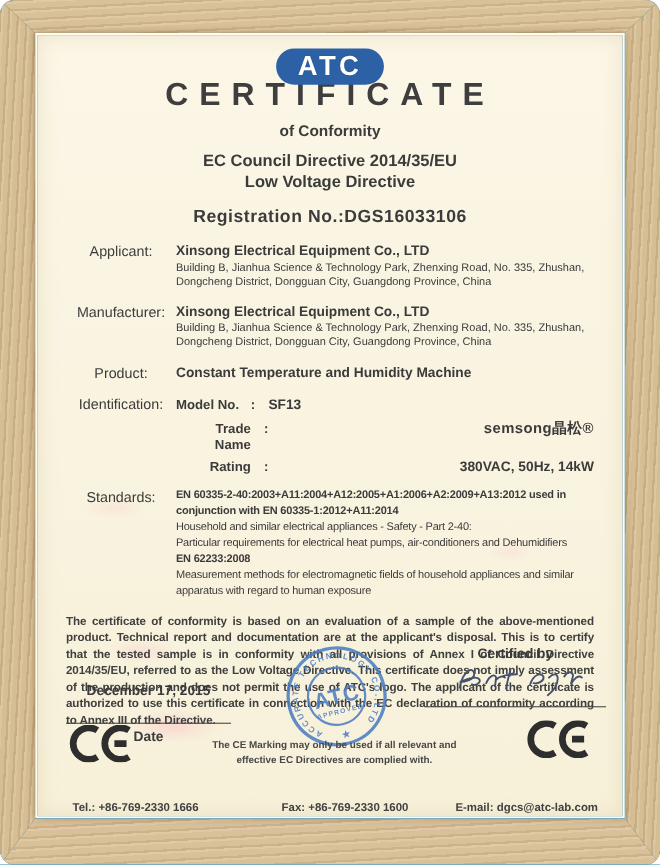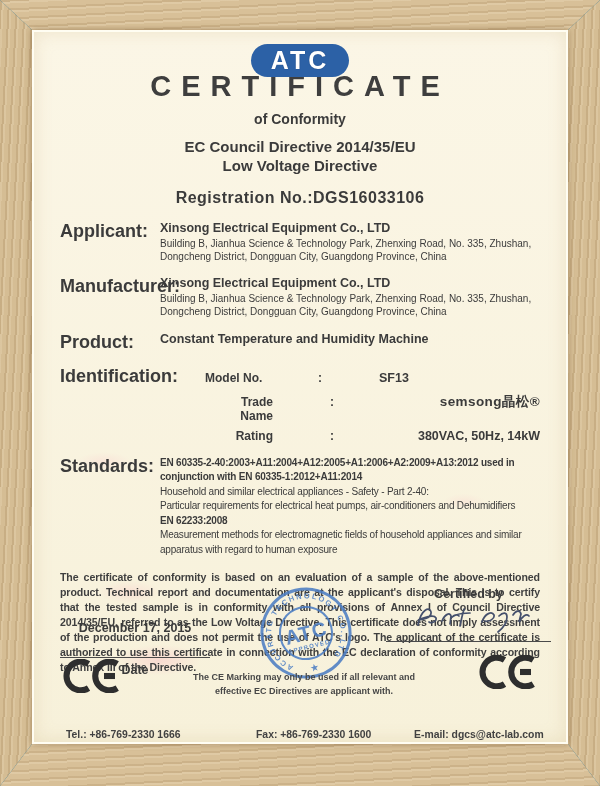--- a/index.html
+++ b/index.html
@@ -1,19 +1,19 @@
 <!DOCTYPE html>
 <html><head>
 <meta charset="utf-8">
 <style>
   * { margin:0; padding:0; box-sizing:border-box; }
   html,body { width:600px; }
   body { font-family:"Liberation Sans","DejaVu Sans",sans-serif; }
 
-  .scene { position:relative; width:600px; height:786px; overflow:hidden; background:#0369a1; }
+  .scene { position:relative; width:600px; height:786px; overflow:hidden; background:#0369a1;border-radius:13px; }
 
   
   .wood { position:absolute; }
   .wood-h { background:#d8c098 repeating-linear-gradient(177deg, rgba(140,105,60,.16) 0 2px, rgba(255,244,220,.18) 2px 4px, transparent 4px 9px); }
   .wood-v { background:#d5bd94 repeating-linear-gradient(93deg, rgba(140,105,60,.18) 0 2px, rgba(255,244,220,.16) 2px 4px, transparent 4px 8px); }
   .wood-top    { left:0; top:0; width:600px; height:30px; clip-path:polygon(0 0,600px 0,568px 30px,32px 30px); }
   .wood-bottom { left:0; top:744px; width:600px; height:42px; clip-path:polygon(32px 0,568px 0,600px 42px,0 42px); }
   .wood-left   { left:0; top:0; width:32px; height:786px; clip-path:polygon(0 0,32px 30px,32px 744px,0 786px); }
   .wood-right  { left:568px; top:0; width:32px; height:786px; clip-path:polygon(32px 0,32px 786px,0 744px,0 30px); }
 
@@ -42,26 +42,26 @@
   }
   .cert-title { font-size:29px; font-weight:bold; letter-spacing:10px; color:#3e3e3e; }
   .sub1 { font-size:14px; font-weight:bold; margin-top:8px; }
   .sub2 { font-size:15px; font-weight:bold; margin-top:11px; }
   .sub3 { font-size:15px; font-weight:bold; margin-top:2px; }
   .reg  { font-size:16px; font-weight:bold; margin-top:15px; letter-spacing:.5px; }
 
   
   .rows { margin-top:14px; }
   .frow { display:grid; grid-template-columns:100px 1fr; margin-top:9px; }
-  .flabel { font-weight:bold; font-size:18px; }
+  .flabel { font-weight:normal; font-size:13px;text-align:center; }
   .fname  { font-weight:bold; font-size:12.5px; }
   .faddr  { font-size:10px; line-height:1.27; margin-top:3px; white-space:nowrap; }
   .product-row { margin-top:13px; }
   .ident { margin-top:13px; }
-  .irow { display:grid; grid-template-columns:100px 68px 16px 1fr; margin-top:0; align-items:baseline;gap:45px; }
+  .irow { display:grid; grid-template-columns:100px 68px 16px 1fr; margin-top:0; align-items:baseline; }
   .irow + .irow { margin-top:6px;text-align:right; }
   .iname { font-weight:bold; font-size:12px; }
   .icolon{ font-weight:bold; font-size:12px; }
   .ival  { font-weight:bold; font-size:12.5px; }
   .brand { font-size:13.5px; letter-spacing:.4px; }
 
   .standards { margin-top:13px; }
   .sline { font-size:10px; line-height:1.45; letter-spacing:-.2px; white-space:nowrap; }
   .sline.b { font-weight:bold; }
 
@@ -228,21 +228,21 @@
       <div class="bz ce-right">
         <svg width="58" height="34" viewBox="0 0 105 60">
           <path d="M48 8 A26 26 0 1 0 48 52" fill="none" stroke="#2e2e2e" stroke-width="11"></path>
           <path d="M100 8 A26 26 0 1 0 100 52" fill="none" stroke="#2e2e2e" stroke-width="11"></path>
           <line x1="76" y1="30" x2="96" y2="30" stroke="#2e2e2e" stroke-width="11"></line>
         </svg>
       </div>
 
       <div class="bz notice">
         <div>The CE Marking may only be used if all relevant and</div>
-        <div>effective EC Directives are applicant with.</div>
+        <div>effective EC Directives are complied with.</div>
       </div>
 
 
       <div class="bz telrow">
         <span class="tel">Tel.: +86-769-2330 1666</span>
         <span class="fax">Fax: +86-769-2330 1600</span>
         <span class="mail">E-mail: dgcs@atc-lab.com</span>
       </div>
 
     </div>

